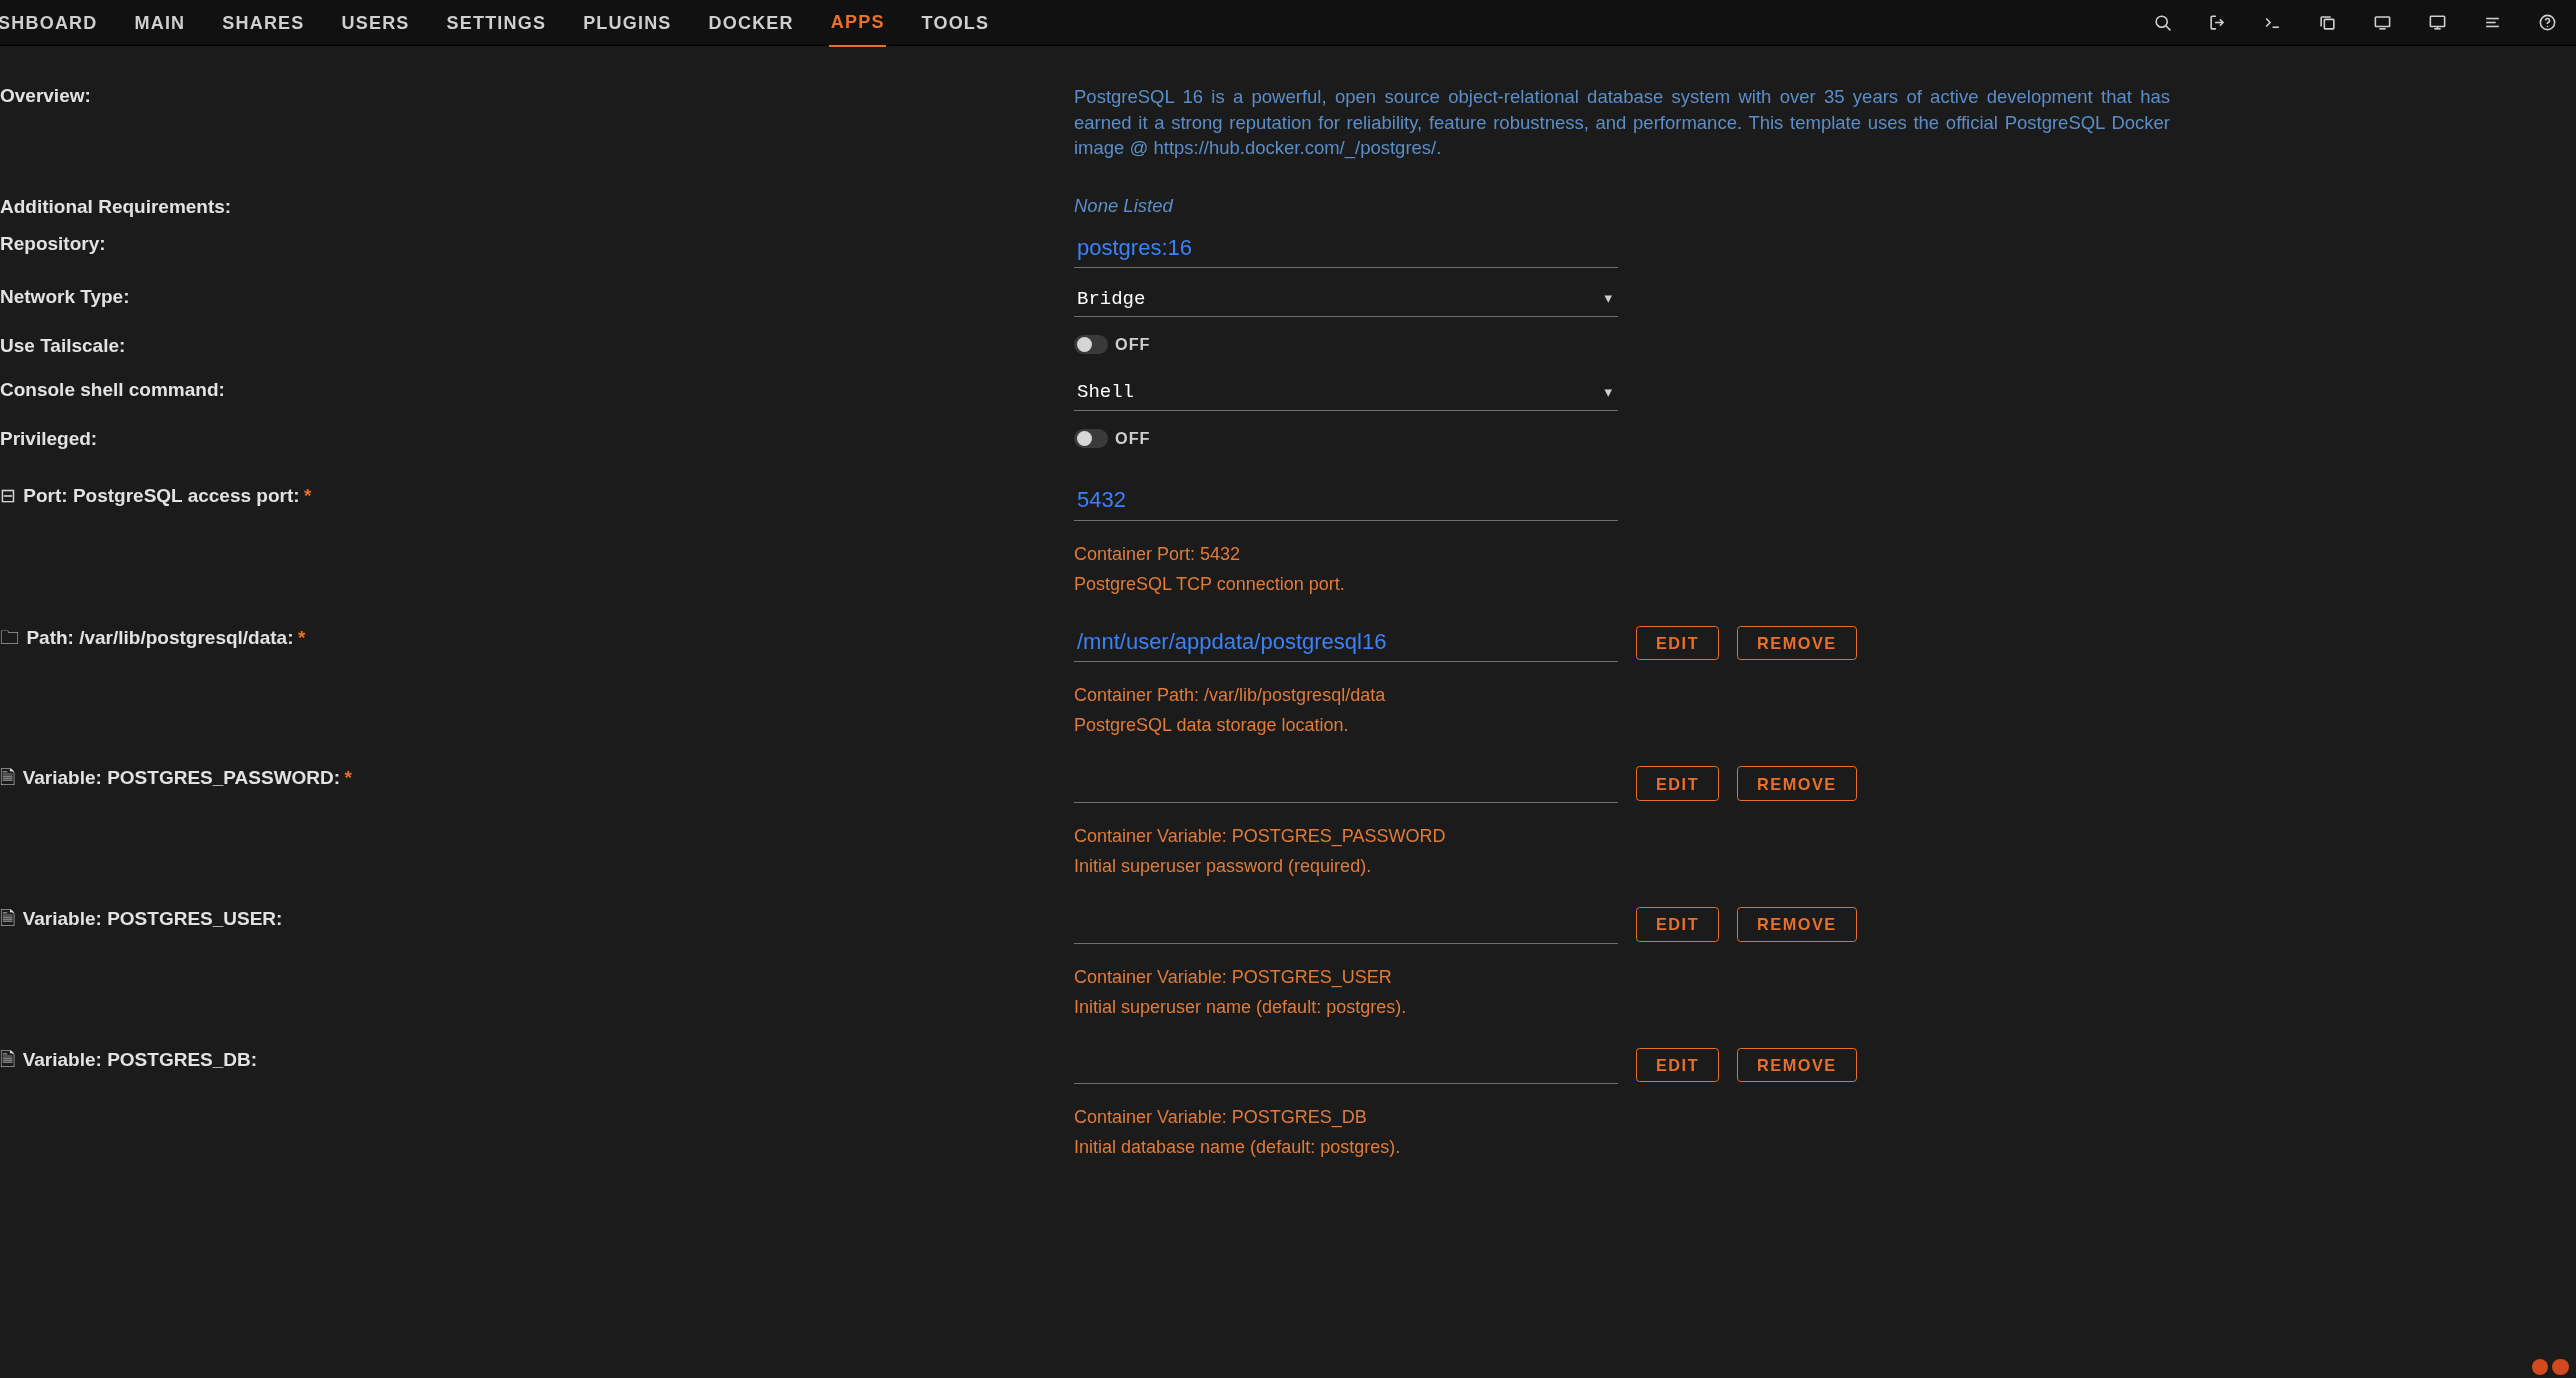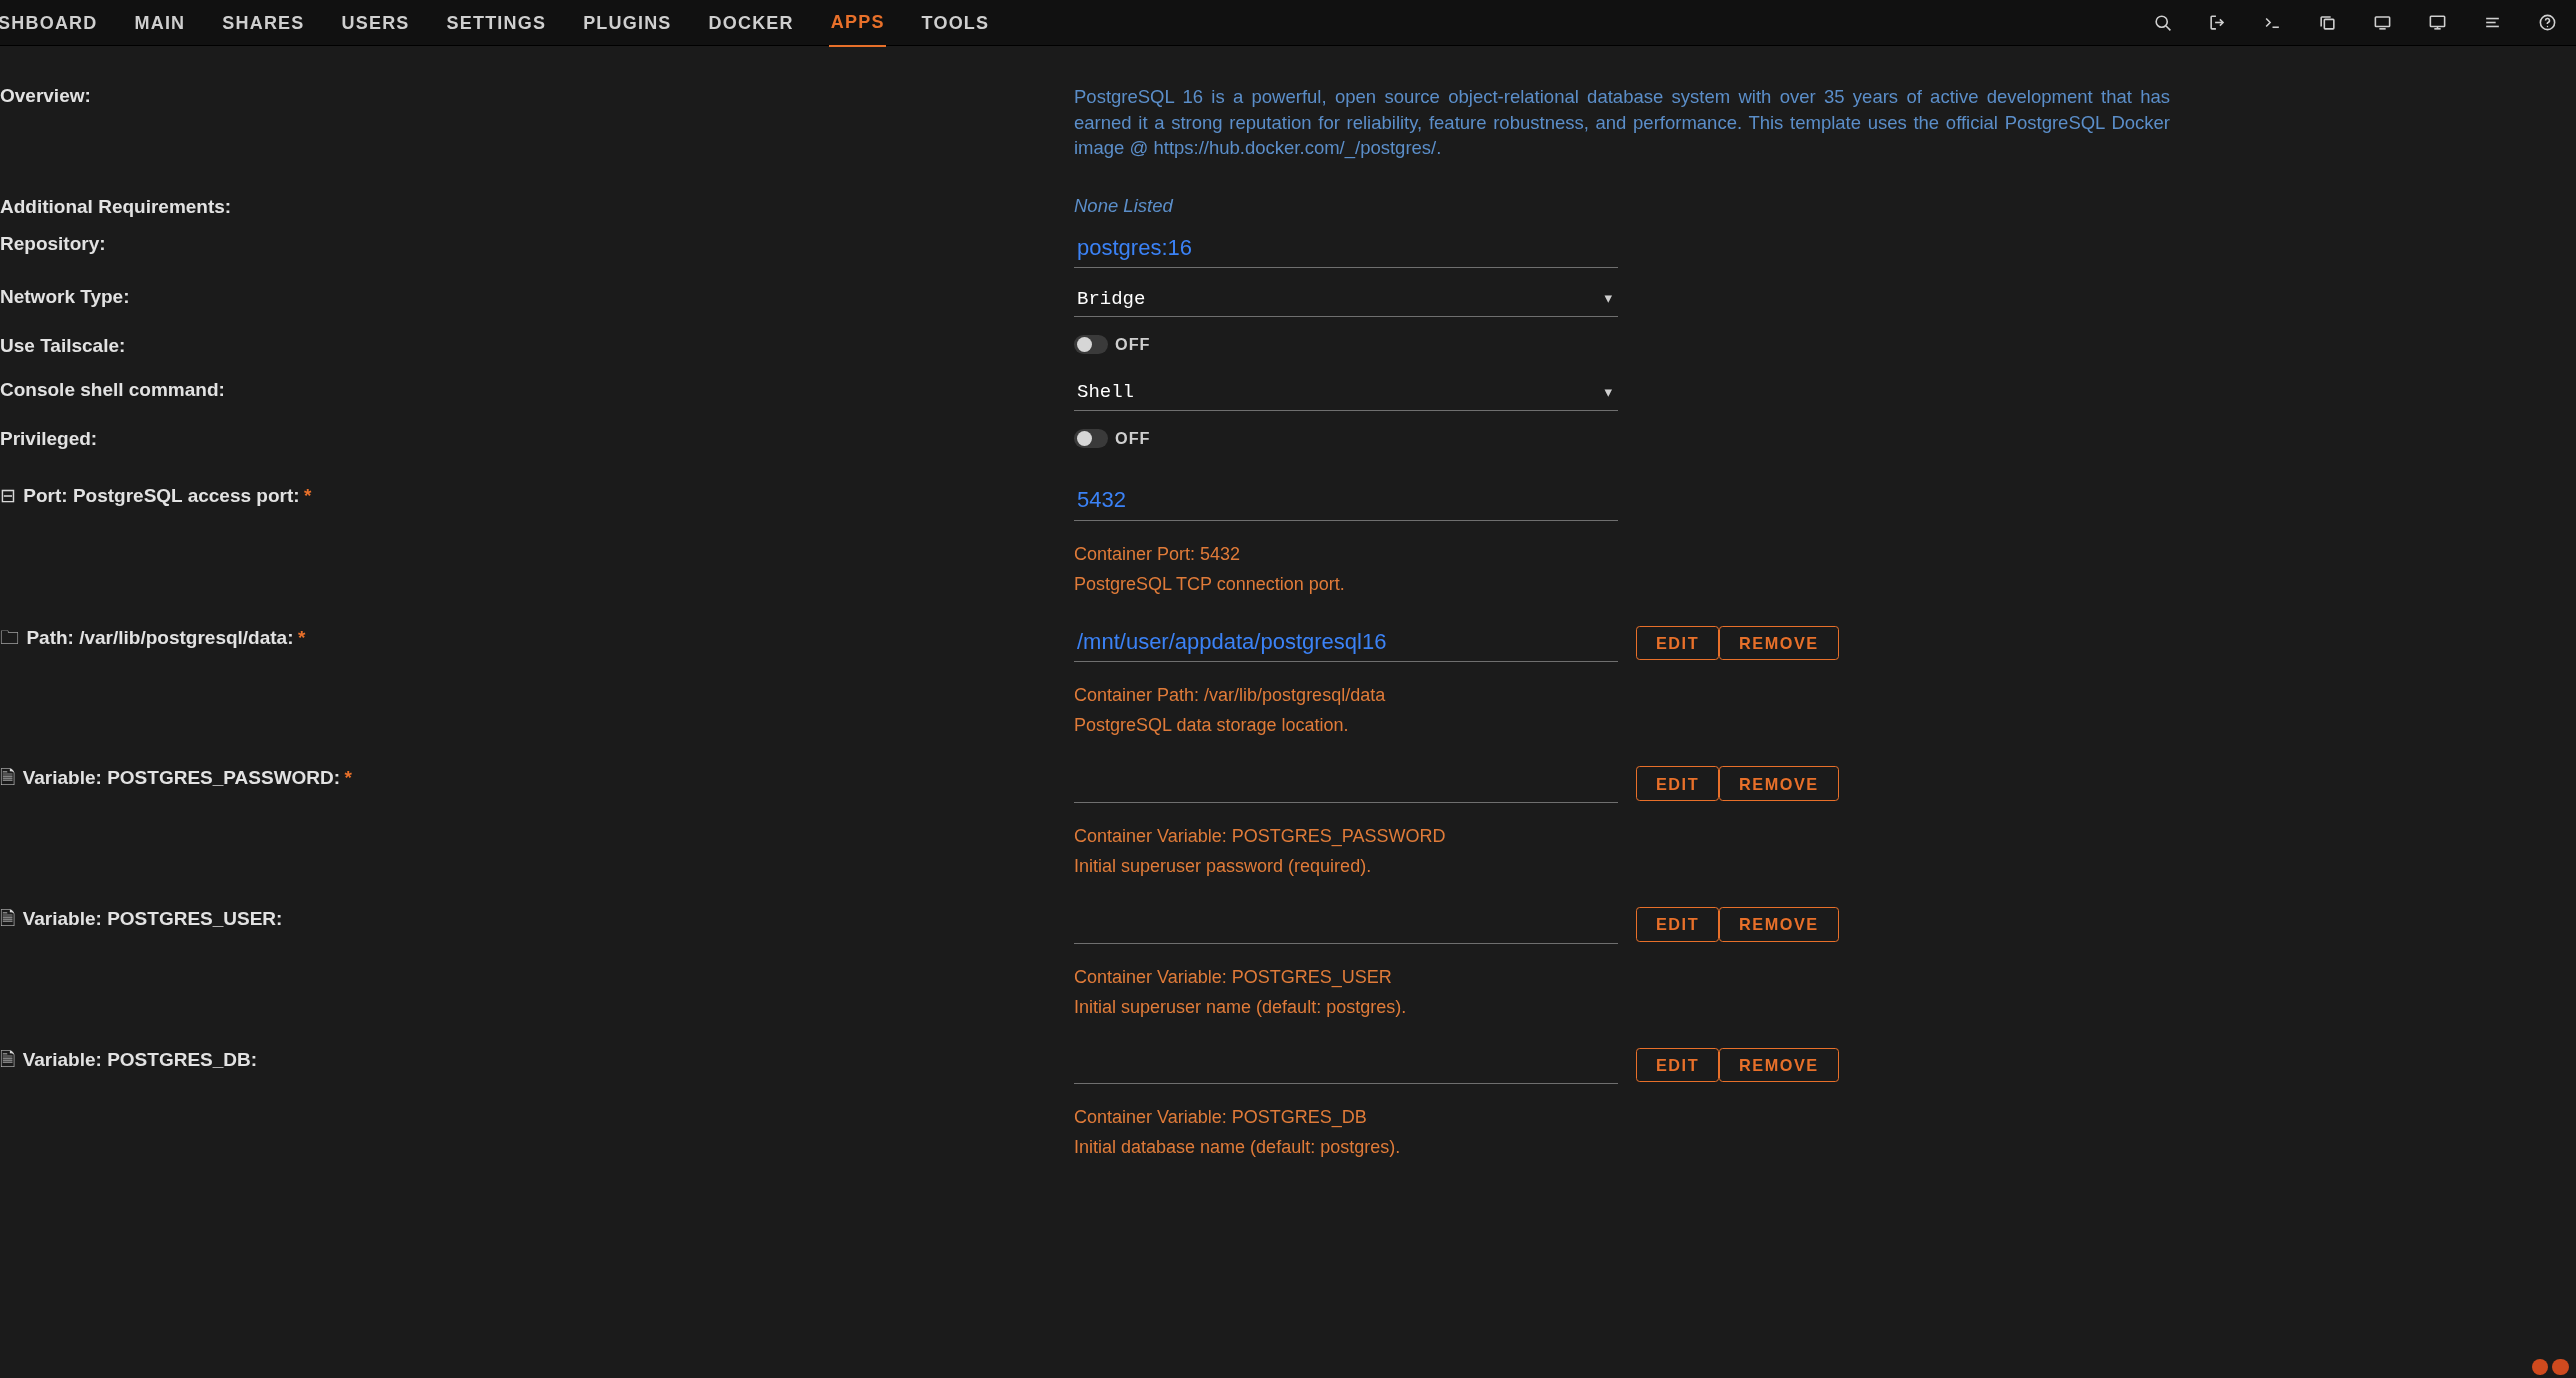--- a/index.html
+++ b/index.html
@@ -176,21 +176,21 @@
 
   .help{
     color:var(--orange-light);
     font-size:18px;
     line-height:1.5;
     margin-top:20px;
   }
   .help div{margin-top:3px;}
 
   .row-with-btns{display:flex;align-items:flex-start;}
-  .btns{display:flex;margin-left:18px;padding-top:-3px;}
+  .btns{display:flex;gap:18px;margin-left:18px;padding-top:-3px;}
   .btn{
     border:1.5px solid var(--orange);
     color:var(--orange);
     background:transparent;
     font-family:"Liberation Sans", sans-serif;
     font-size:16.3px;
     font-weight:bold;
     letter-spacing:1.5px;
     padding:8.1px 19px;
     border-radius:3.7px;

